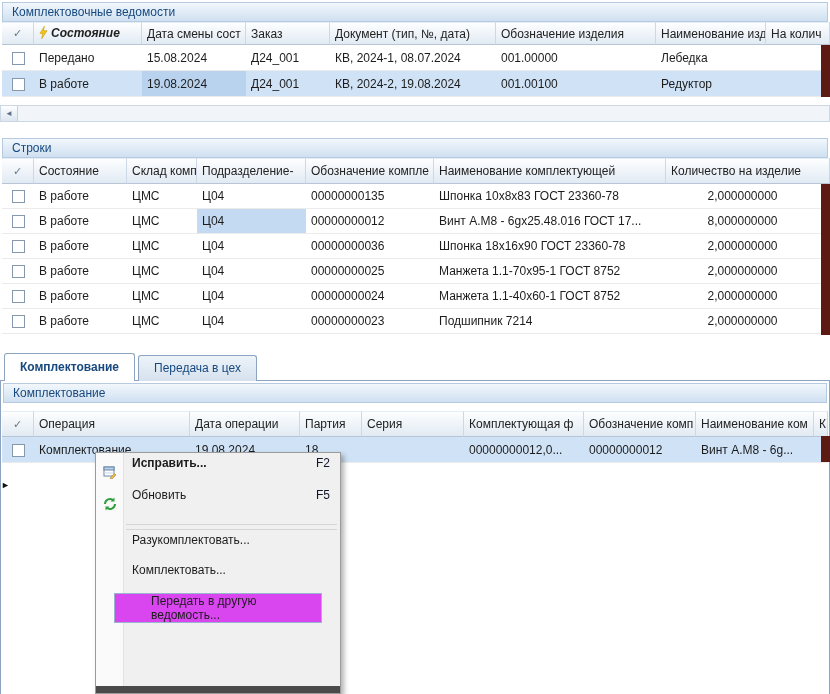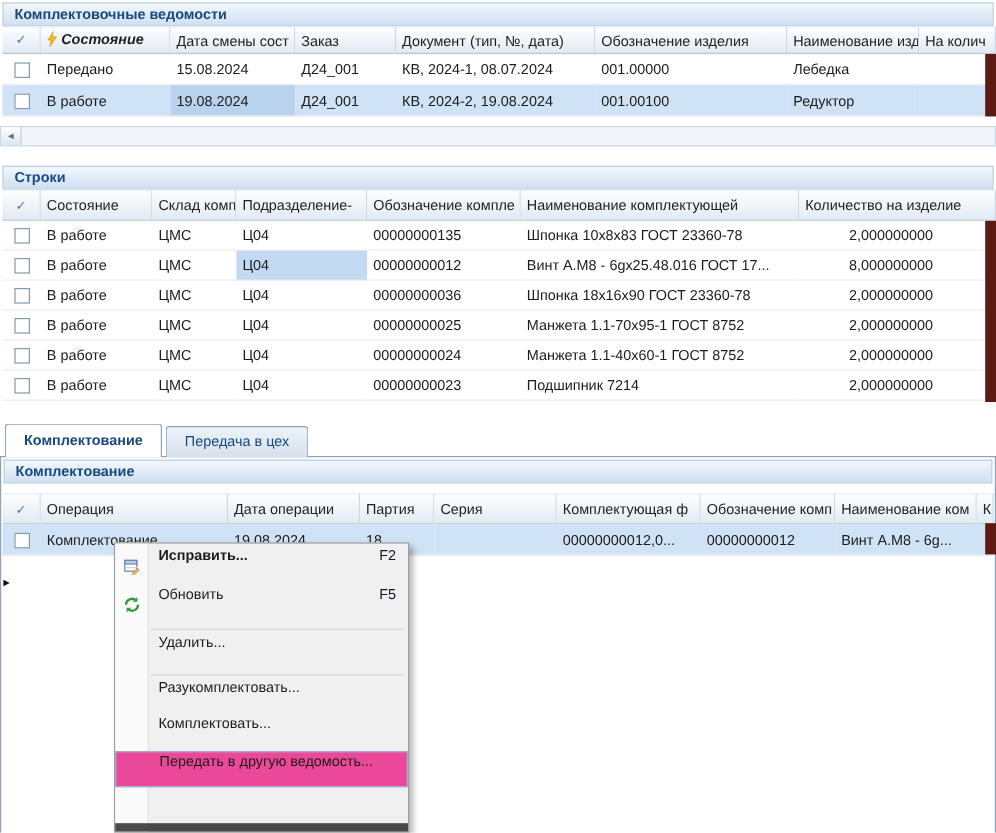--- a/index.html
+++ b/index.html
@@ -1,21 +1,21 @@
 <!DOCTYPE html>
 <html><head>
 <meta charset="utf-8">
 <style>
   *{margin:0;padding:0;box-sizing:border-box}
   html,body{width:830px;height:694px}
   body{font-family:"Liberation Sans","DejaVu Sans",sans-serif;font-size:12px;color:#1c1c1c;background:#fff;overflow:hidden}
   .screen{position:relative;width:830px;height:694px;background:#fff;overflow:hidden}
 
   .panel-title{position:absolute;left:2px;width:826px;height:20px;line-height:19px;padding-left:9px;
-    font-weight:bold;color:#17497f;background:linear-gradient(#f2f7fc,#cfe0f1);border:1px solid #b6cbe1}
+    font-weight:normal;color:#17497f;background:linear-gradient(#f2f7fc,#cfe0f1);border:1px solid #b6cbe1}
 
   table.grid{position:absolute;border-collapse:separate;border-spacing:0;table-layout:fixed}
   .grid th{background:linear-gradient(#fdfeff,#e1eaf3);border-right:1px solid #ccd8e5;border-top:1px solid #e7edf4;
     border-bottom:1px solid #b7c5d4;font-weight:normal;text-align:left;padding:0 5px;overflow:hidden;white-space:nowrap;color:#222}
   .grid td{border-bottom:1px solid #ebebeb;padding:0 5px;overflow:hidden;white-space:nowrap;background:#fff}
   .t1 th{height:23px}.t1 td{height:26px}
   .t2 th{height:26px}.t2 td{height:25px}
   .t3 th{height:26px}.t3 td{height:26px}
   td.chk,th.chk{padding:0;text-align:center}
   th.chk{color:#64788c;font-size:11px}
@@ -53,21 +53,21 @@
   .row-pointer{position:absolute;left:1px;top:480px;font-size:9px;color:#111;line-height:10px}
 
   .menu{position:absolute;left:95px;top:452px;width:246px;height:242px;background:#f0f0f0;
     border:1px solid #9b9b9b;box-shadow:3px 3px 5px rgba(0,0,0,.3);z-index:10;padding-top:3px}
   .menu .gutter{position:absolute;left:0;top:0;bottom:0;width:28px;background:#fafafa;border-right:1px solid #e2e2e2}
   .mi{position:relative;display:flex;align-items:flex-start;height:30px;padding-left:36px;padding-right:10px;cursor:pointer}
   .mi.tall{height:32px}
   .mi.b .lbl{font-weight:bold}
   .mi .mic{position:absolute;left:7px;top:50%;transform:translateY(-50%);width:14px;height:14px}
   .mi .sc{margin-left:auto;color:#0f172a}
-  .mi.hl{background:#ec4899;border:1px solid #9ab4d0;height:30px;margin:0 0}
+  .mi.hl{background:#d946ef;border:1px solid #9ab4d0;height:30px;margin:0 18px}
   .sep{height:1px;background:#d6d6d6;margin:4px 3px 3px 30px}
   .menu .clip{position:absolute;left:0;right:0;bottom:0;height:7px;background:#4a4a4a}
 </style>
 </head>
 <body>
 
 <div class="screen">
 
   <div class="panel-title pt1">Комплектовочные ведомости</div>
 
@@ -284,24 +284,20 @@
           <path d="M12 7a5 5 0 0 1-8.5 3.5" fill="none" stroke="#2e9e3a" stroke-width="2"></path>
           <path d="M2.5 13.5v-4h4z" fill="#2e9e3a"></path>
         </svg>
       </span>
       <span class="lbl">Обновить</span>
       <span class="sc">F5</span>
     </div>
 
     <div class="sep"></div>
 
-    <div class="mi">
-      <span class="lbl">Удалить...</span>
-      <span class="sc"></span>
-    </div>
 
 
     <div class="sep"></div>
 
     <div class="mi">
       <span class="lbl">Разукомплектовать...</span>
       <span class="sc"></span>
     </div>
 
     <div class="mi">

